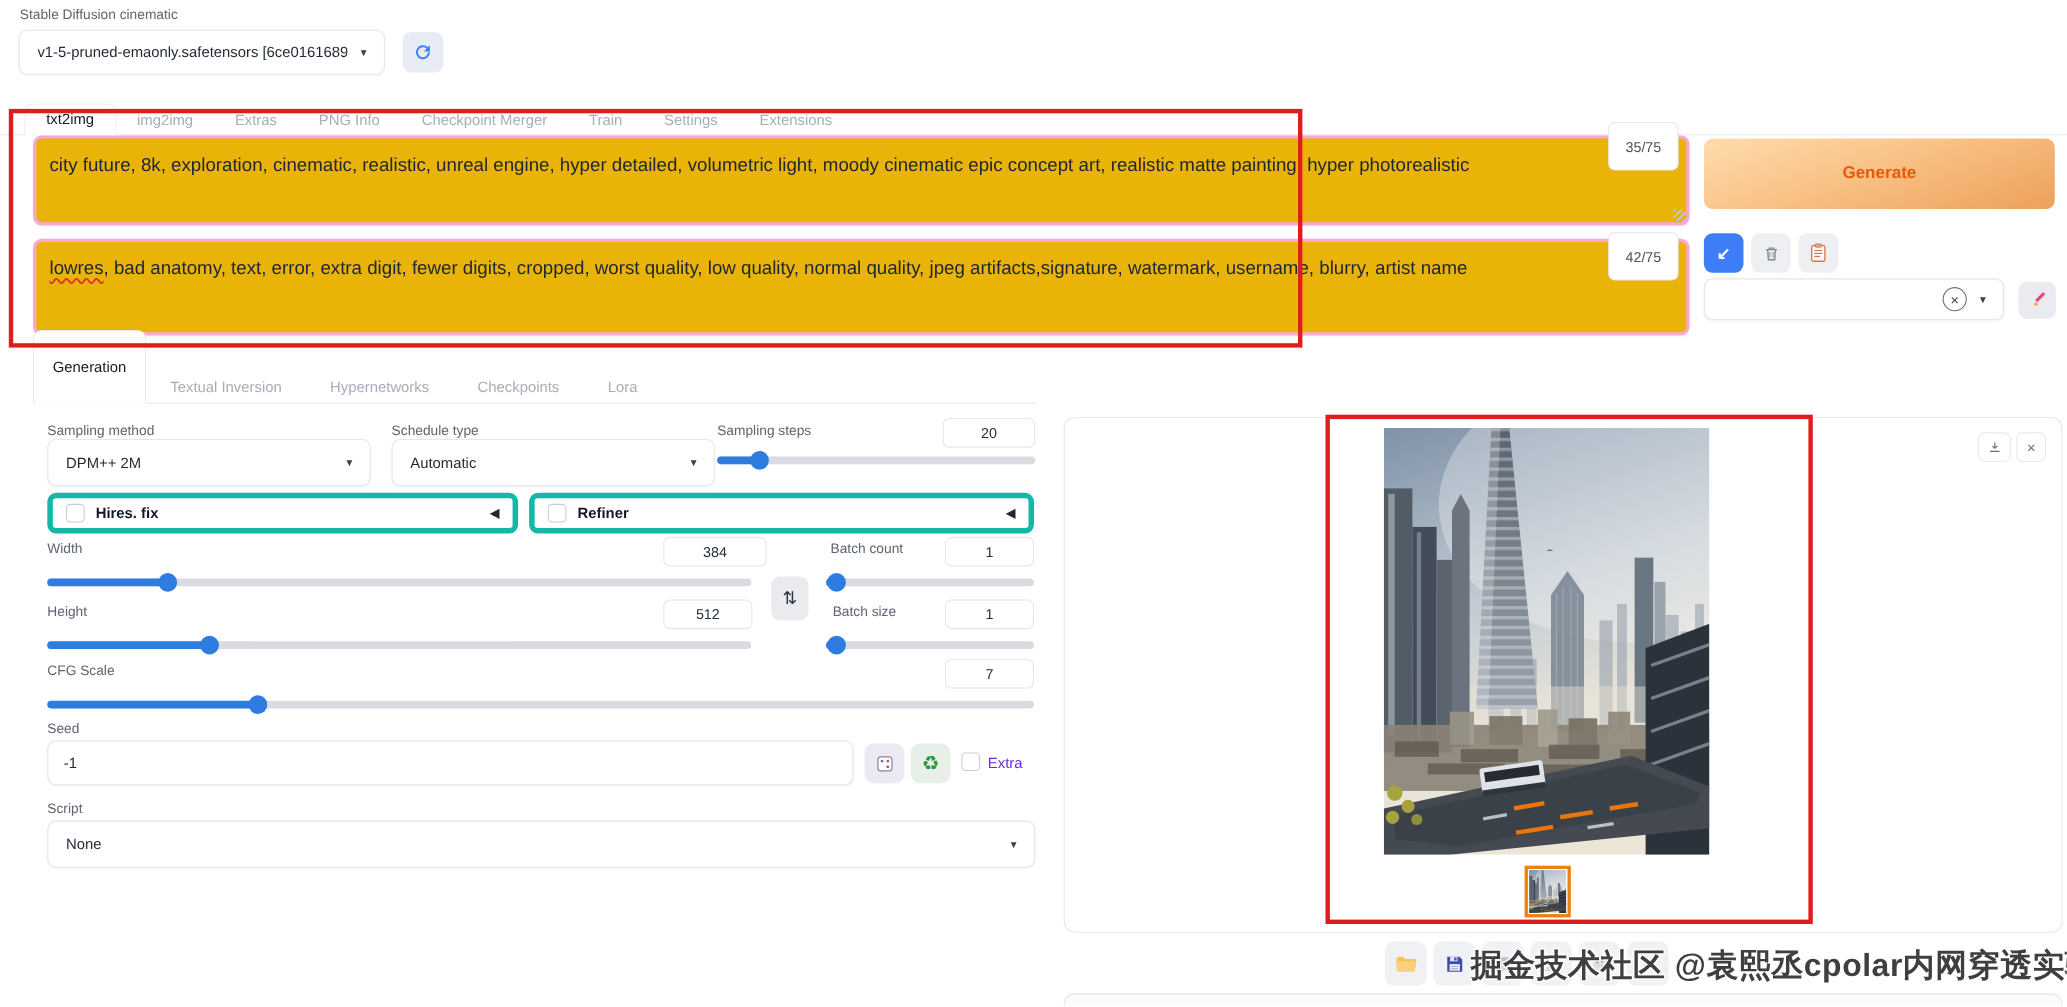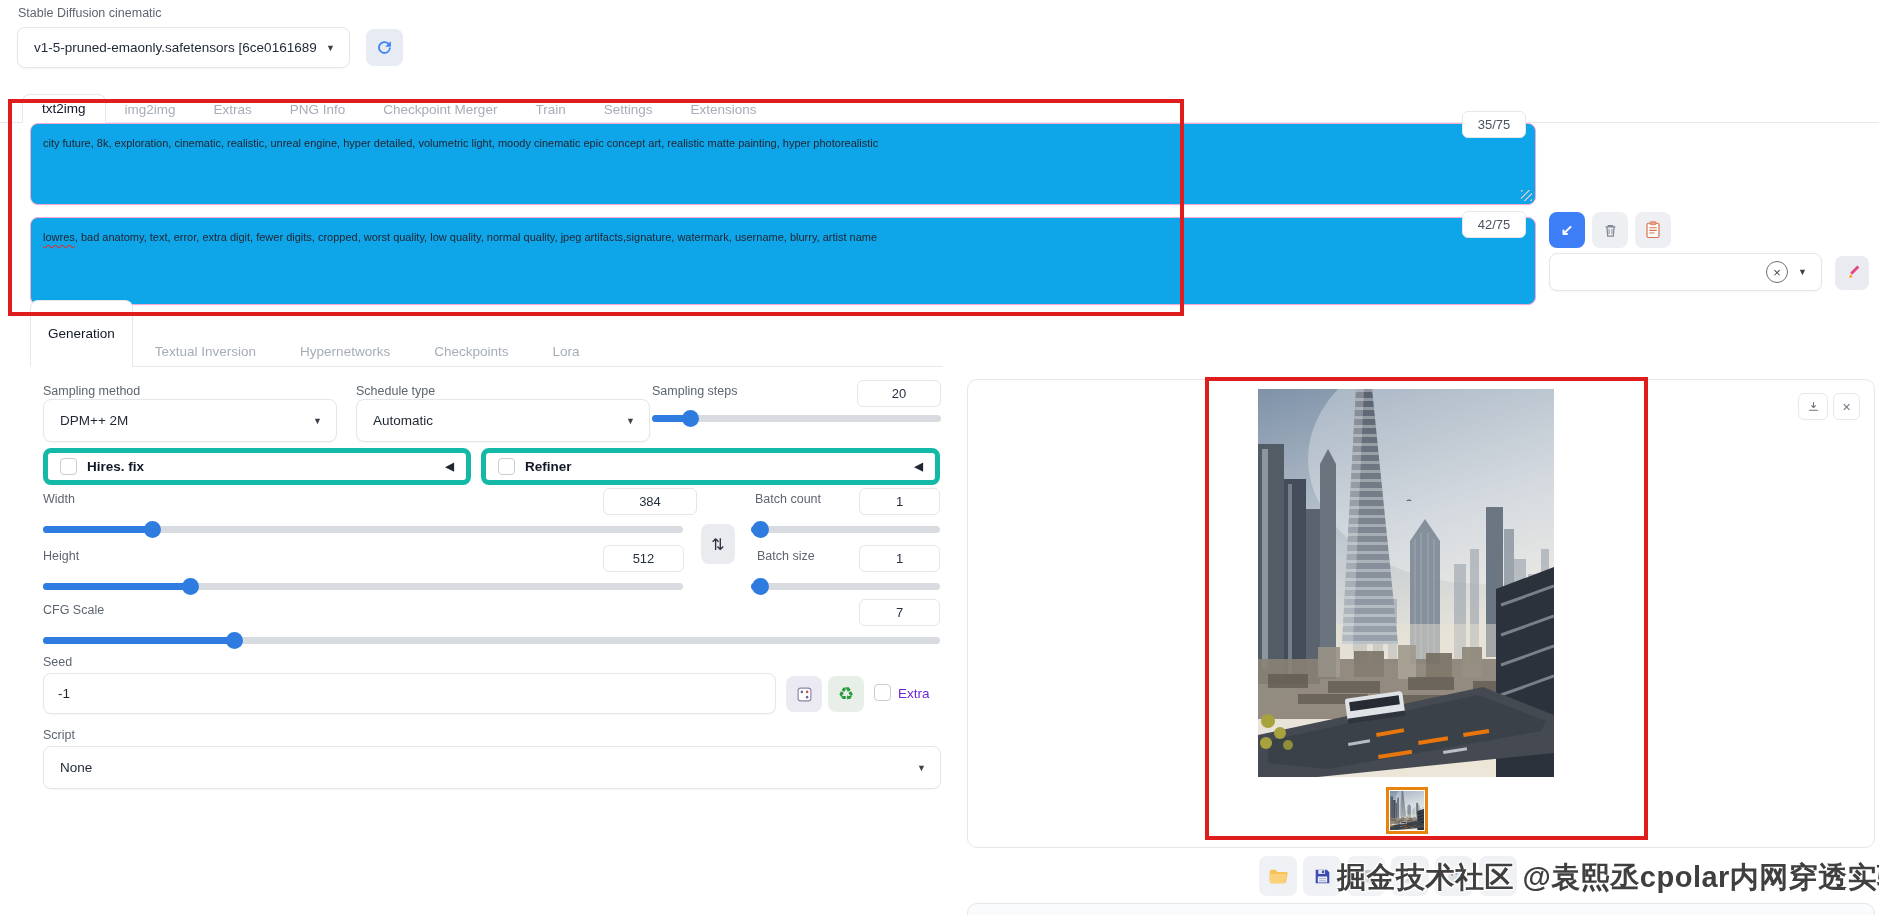--- a/index.html
+++ b/index.html
@@ -16,26 +16,26 @@
   .select .grow { flex:1 1 auto; white-space:nowrap; overflow:hidden; }
   .caret { font-size:9px; color:#3a4149; margin-left:10px; }
   .icon-btn { display:flex; align-items:center; justify-content:center; border-radius:8px; cursor:pointer; }
 
   
   .tabs-line { position:absolute; height:1px; background:#e7e9ec; z-index:1; }
   .tabs-row { position:absolute; display:flex; align-items:flex-end; z-index:2; }
   .tab { padding:6px 19px; font-size:13.5px; color:#a6adb7; white-space:nowrap; cursor:pointer; }
   .tab.active { background:#fff; border:1px solid #e5e7eb; border-bottom:1px solid #fff; border-radius:8px 8px 0 0; color:#101827; }
 
-  .prompt-box { background:#0ea5e9; border:1px solid #f9a8d4; border-radius:8px; box-shadow:0 1px 2px rgba(0,0,0,.04);
-    font-size:11px; color:#202734; padding:12px 12px; line-height:1.45; white-space:pre-wrap; overflow:hidden; }
+  .prompt-box { background:#eab308; border:3px solid #f9a8d4; border-radius:8px; box-shadow:0 1px 2px rgba(0,0,0,.04);
+    font-size:17px; color:#202734; padding:12px 12px; line-height:1.45; white-space:pre-wrap; overflow:hidden; }
   .squiggle { text-decoration:underline; text-decoration-style:wavy; text-decoration-color:#e03131; text-underline-offset:3px; }
   .resize-handle { position:absolute; width:11px; height:11px;
     background:repeating-linear-gradient(315deg,#c0c4ca 0 1.5px,transparent 1.5px 4.5px); cursor:nwse-resize; }
-  .counter { position:absolute; width:64px; height:27px; background:#fff; border:1px solid #e6e8ec; border-radius:6px;
+  .counter { position:absolute; width:64px; height:44px; background:#fff; border:1px solid #e6e8ec; border-radius:6px;
     display:flex; align-items:center; justify-content:center; font-size:13px; color:#4a5260; z-index:5; }
 
   .generate { display:flex; align-items:center; justify-content:center; border-radius:8px; cursor:pointer;
     background:linear-gradient(160deg,#ffdcae 0%,#f7bc7d 55%,#eda05c 100%);
     font-size:15.5px; font-weight:bold; color:#e8590c; }
 
   .slider-track { position:absolute; height:7px; background:#d8dbdf; border-radius:4px; cursor:pointer; }
   .slider-fill { position:absolute; left:0; top:0; height:7px; background:#2f7ce0; border-radius:4px; }
   .slider-thumb { position:absolute; top:-5px; width:17px; height:17px; border-radius:50%; background:#2f7ce0; transform:translateX(-8px); }
 
@@ -184,20 +184,23 @@
     <div class="tab">Extensions</div>
   </div>
 
   <div class="abs prompt-box" style="left:30px; top:123px; width:1506px; height:82px;">city future, 8k, exploration, cinematic, realistic, unreal engine, hyper detailed, volumetric light, moody cinematic epic concept art, realistic matte painting, hyper photorealistic</div>
   <div class="resize-handle" style="left:1521px; top:190px;"></div>
   <div class="counter" style="left:1462px; top:111px;">35/75</div>
 
   <div class="abs prompt-box" style="left:30px; top:217px; width:1506px; height:88px;"><span class="squiggle">lowres</span><span>, bad anatomy, text, error, extra digit, fewer digits, cropped, worst quality, low quality, normal quality, jpeg artifacts,signature, watermark, username, blurry, artist name</span></div>
   <div class="counter" style="left:1462px; top:211px;">42/75</div>
 
+  <div class="abs generate" style="left:1549px; top:126px; width:319px; height:64px;">
+    <span>Generate</span>
+  </div>
   <div class="abs icon-btn" style="left:1549px; top:212px; width:36px; height:36px; background:#3d7ef7; color:#fff; font-size:15px; font-weight:bold;">
     <span>↙</span>
   </div>
   <div class="abs icon-btn" style="left:1592px; top:212px; width:36px; height:36px; background:#edeff3;">
     <span>
       <svg width="17" height="17" viewBox="0 0 24 24" fill="none" stroke="#828a96" stroke-width="1.8">
         <path d="M5 7h14M9 7V5h6v2M7 7l1 13h8l1-13"></path>
           <path d="M10 10v7M14 10v7" stroke-width="1.3"></path>
       </svg>
     </span>

